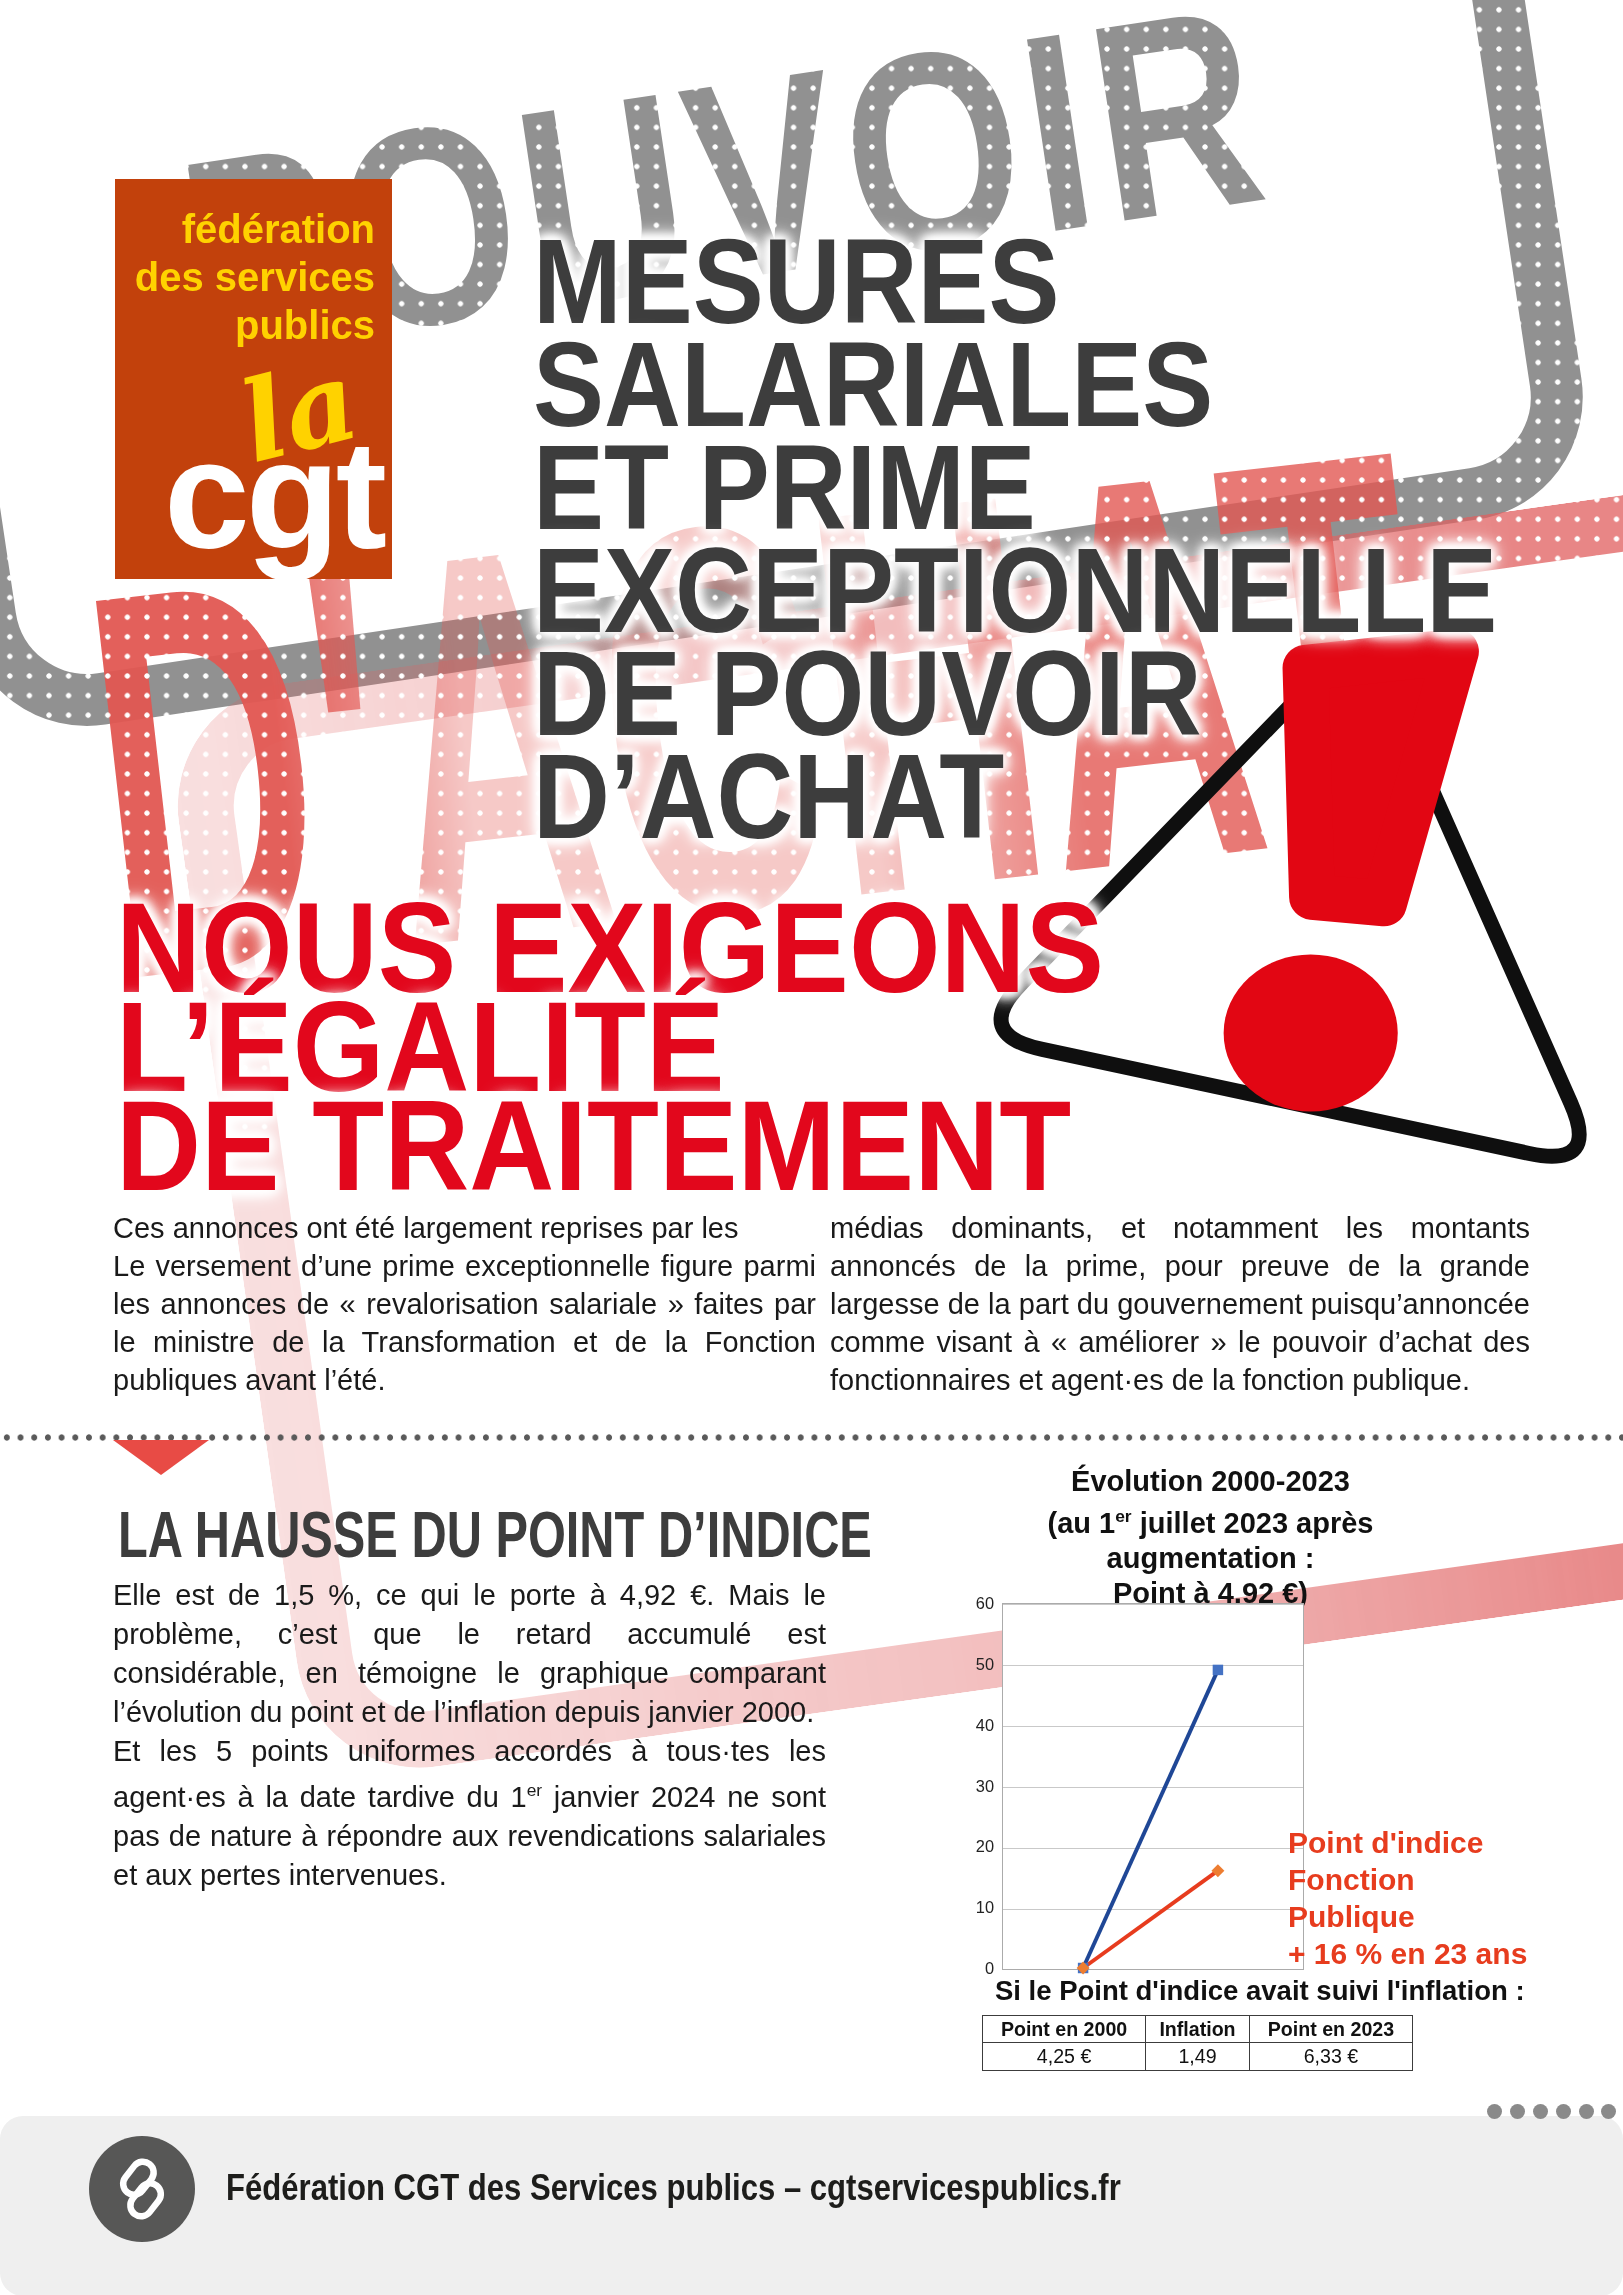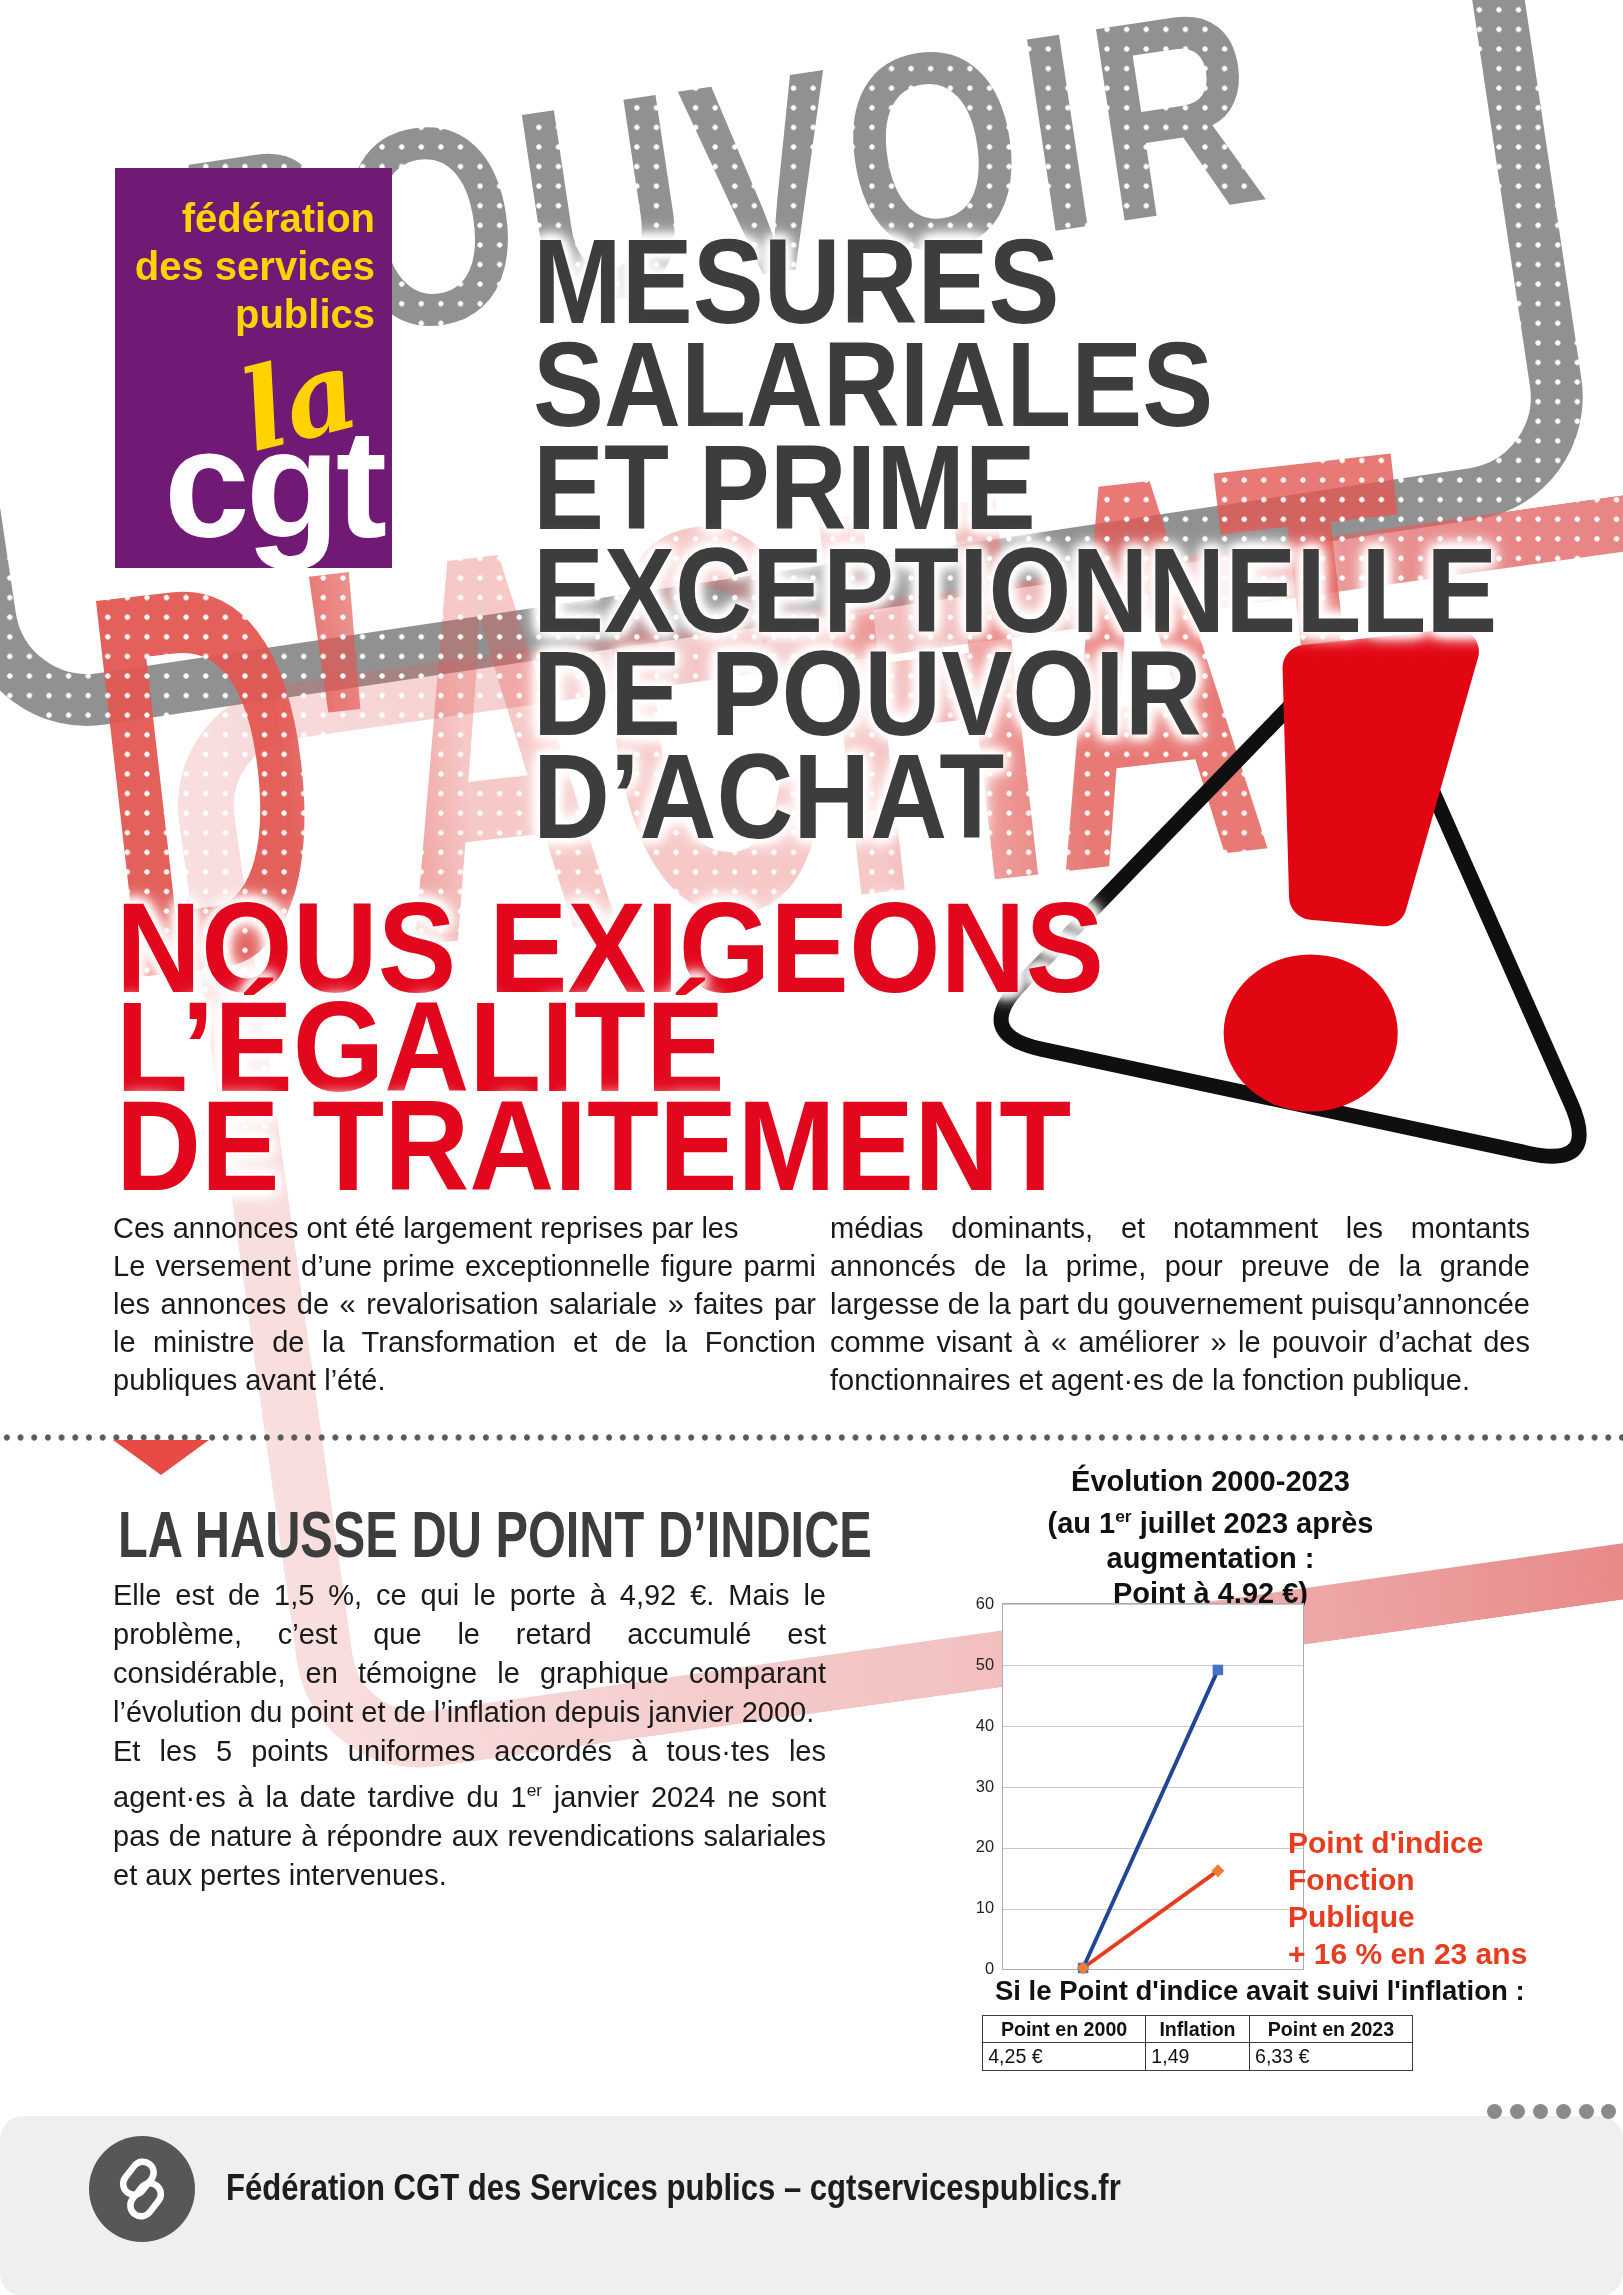--- a/index.html
+++ b/index.html
@@ -19,21 +19,21 @@
   .stamp-dachat-word{position:absolute;z-index:1;left:69px;top:543px;font-size:550px;line-height:497px;
         font-weight:bold;color:#e25752;white-space:nowrap;transform:rotate(-6.5deg) scaleX(0.55);
         transform-origin:left top;
         -webkit-mask-image:linear-gradient(90deg,rgba(0,0,0,.95) 0 14%,rgba(0,0,0,.32) 28% 58%,rgba(0,0,0,.8) 74%);
         mask-image:linear-gradient(90deg,rgba(0,0,0,.95) 0 14%,rgba(0,0,0,.32) 28% 58%,rgba(0,0,0,.8) 74%);}
   .halftone{position:absolute;z-index:2;left:0;top:0;width:1623px;height:1145px;
         background-image:radial-gradient(circle,#fff 2.3px,rgba(255,255,255,0) 3px);
         background-size:19.6px 19.6px;}
 
   
-  .logo{position:absolute;z-index:4;left:115px;top:168px;width:277px;height:400px;background:#701a75;}
+  .logo{position:absolute;z-index:4;left:115px;top:179px;width:277px;height:400px;background:#c2410c;}
   .logo-top{position:absolute;right:17px;top:26px;text-align:right;color:#ffd200;font-weight:bold;
         font-size:40px;line-height:48px;}
   .logo-la{position:absolute;right:36px;top:167px;font-family:"DejaVu Serif",serif;font-style:italic;
         font-weight:bold;font-size:111px;color:#ffd200;transform:rotate(-14deg);}
   .logo-cgt{position:absolute;left:0;bottom:-5.2px;width:108%;text-align:center;color:#fff;
         font-weight:bold;font-size:154px;letter-spacing:-3.9px;padding-left:9px;}
 
   
   .halo{text-shadow:0 0 11.8px #fff,0 0 11.8px #fff,0 0 11.8px #fff,0 0 18.3px #fff,0 0 18.3px #fff,0 0 25px #fff;}
   .main-title{position:absolute;z-index:4;left:533px;top:230px;color:#3d3d3d;font-weight:900;
@@ -81,21 +81,21 @@
         color:#1f4796;font-weight:bold;font-size:30px;line-height:37px;}
   .leg-red{position:absolute;z-index:4;left:1288px;top:1824px;width:262px;
         color:#e73c1e;font-weight:bold;font-size:30px;line-height:37px;}
 
   
   .tbl-heading{position:absolute;z-index:4;left:995px;top:1975px;font-size:27.5px;font-weight:bold;color:#111;}
   table.tbl{position:absolute;z-index:4;left:982px;top:2015px;width:431px;border-collapse:collapse;
         font-size:19.6px;color:#111;background:#fff;}
   .tbl th,.tbl td{border:1.3px solid #3c3c3c;height:25px;padding:0.7px 5.2px;}
   .tbl th{font-weight:bold;text-align:center;}
-  .tbl td{text-align:left;}
+  .tbl td{text-align:center;}
 
   
   .dots-row{position:absolute;z-index:5;left:1487px;top:2104px;display:flex;gap:7.9px;}
   .dots-row span{width:15px;height:15px;border-radius:50%;background:#8a8a8a;}
   .footer{position:absolute;z-index:4;left:0;top:2116px;width:1623px;height:180px;background:#efefef;border-radius:23px;}
   .footer-badge{position:absolute;left:89px;top:19.6px;width:106px;height:106px;border-radius:50%;
         background:#575756;display:flex;align-items:center;justify-content:center;}
   .footer-text{position:absolute;left:226px;top:51px;font-size:37px;font-weight:bold;color:#1d1d1b;
         transform:scaleX(0.84);transform-origin:left top;white-space:nowrap;}
 </style>

